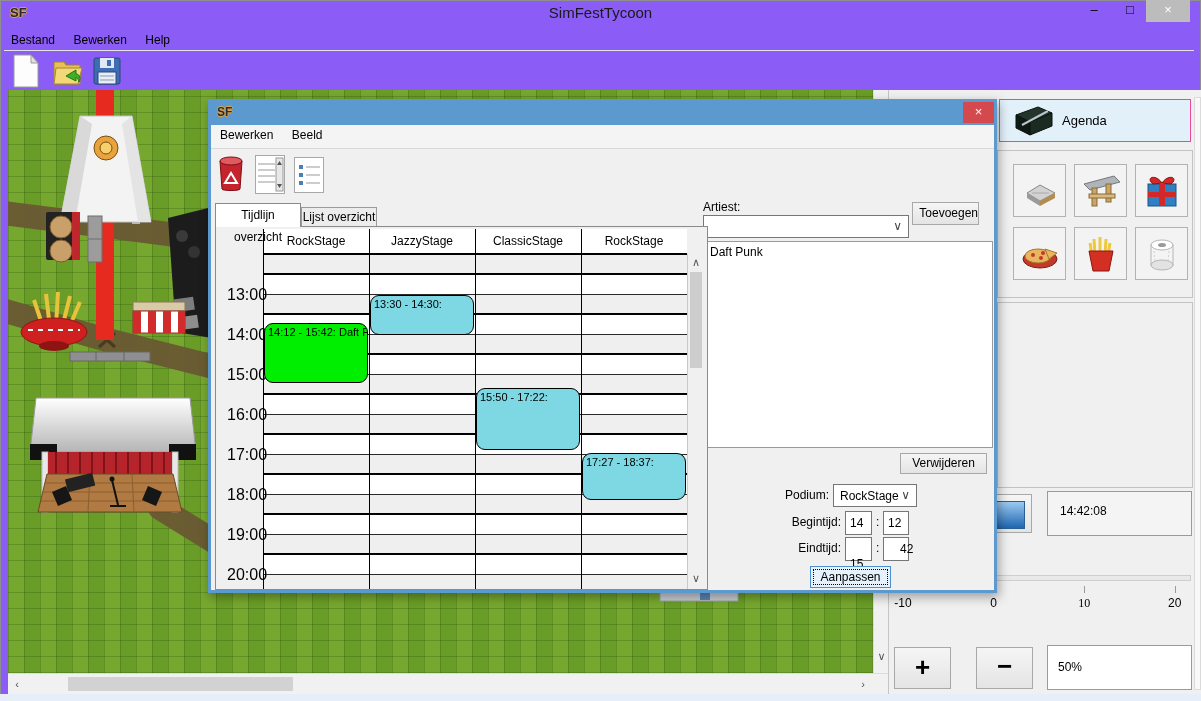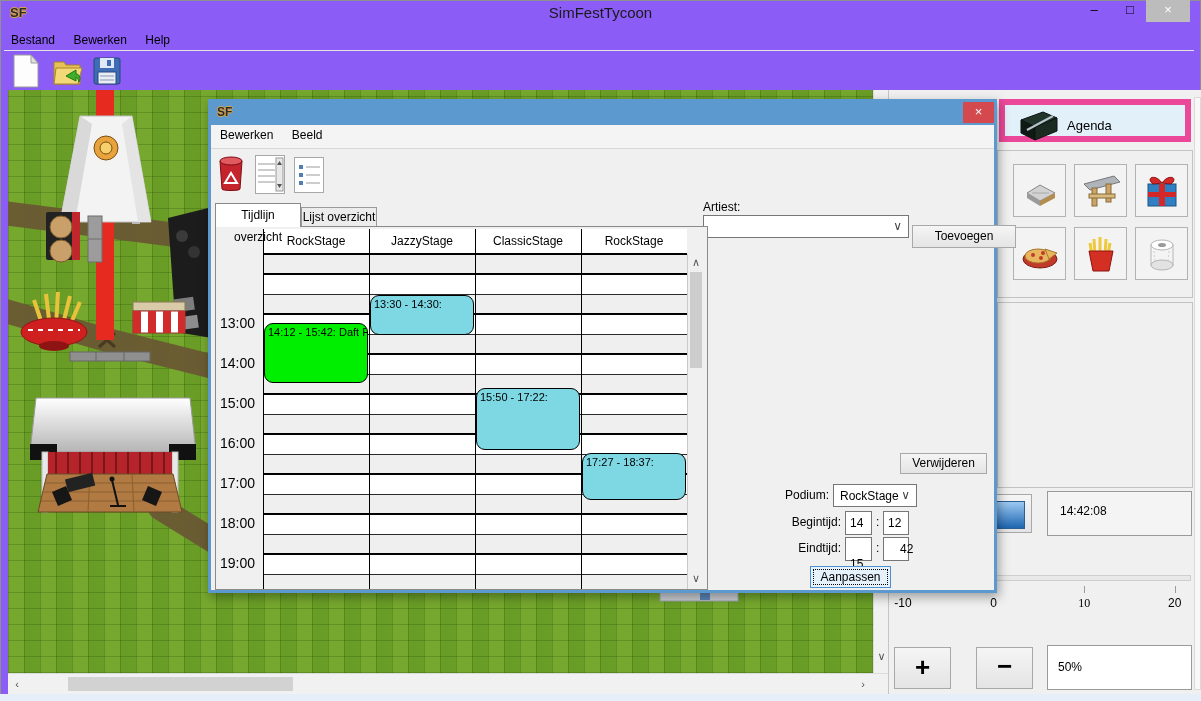--- a/index.html
+++ b/index.html
@@ -10,21 +10,21 @@
   .menu-item{display:inline-block;padding:3px 7px;font-size:12px;cursor:default;}
   .btn{background:linear-gradient(#f5f5f5,#e4e4e4);border:1px solid #a8a8a8;
        font-size:12px;text-align:center;box-sizing:border-box;}
   .gbox{border:1px solid #c3c3c3;box-sizing:border-box;}
   .combo{background:#fff;border:1px solid #767676;box-sizing:border-box;font-size:12px;}
   .combo .arr{position:absolute;right:6px;top:3px;color:#444;font-size:12px;}
   .whitebox{background:#fff;border:1px solid #9a9a9a;box-sizing:border-box;font-size:12px;}
   .hdr-cell{position:absolute;top:2px;height:24px;line-height:24px;text-align:center;
             font-size:12px;background:#fff;}
   .vline{position:absolute;top:2px;width:0;border-left:1px solid #000;}
-  .hour-label{position:absolute;left:4px;width:42px;font-size:14px;margin-top:29px;}
+  .hour-label{position:absolute;left:11px;width:42px;font-size:16px;}
   .grid-row{position:absolute;left:47px;width:424px;height:19px;box-sizing:content-box;}
   .event{position:absolute;border:1px solid #000;border-radius:9px;box-sizing:border-box;
          font-size:11px;padding:2px 3px;white-space:nowrap;overflow:hidden;}
   .scrollbtn{color:#555;font-size:11px;text-align:center;}
   .tick-label{position:absolute;width:40px;text-align:center;font-size:12px;}
   .shop-btn{position:absolute;width:53px;height:53px;background:#f3f3f3;border:1px solid #b2b2b2;
             box-sizing:border-box;display:flex;align-items:center;justify-content:center;}
   .sf-logo{font-weight:bold;font-size:13px;color:#2b2b2b;
            text-shadow:1px 0 #d8a24a,-1px 0 #d8a24a,0 1px #d8a24a,0 -1px #d8a24a;}
   .win-ctl{position:absolute;top:0;height:22px;line-height:20px;text-align:center;font-size:13px;}
@@ -200,21 +200,21 @@
     <div class="abs scrollbtn" style="left:0;top:560px;width:15px;">∨</div>
   </div>
   <div class="abs" style="left:8px;top:673px;width:880px;height:21px;background:#f1f1f1;border-top:1px solid #dcdcdc;box-sizing:border-box;">
     <div class="abs scrollbtn" style="left:2px;top:4px;width:14px;">‹</div>
     <div class="abs" style="left:60px;top:3px;width:225px;height:14px;background:#d2d2d2;"></div>
     <div class="abs scrollbtn" style="left:848px;top:4px;width:14px;">›</div>
   </div>
 
   <div class="abs" style="left:888px;top:90px;width:313px;height:604px;background:#f0f0f0;border-left:1px solid #c5c5c5;box-sizing:border-box;">
 
-    <div class="abs" style="left:110px;top:9px;width:192px;height:43px;background:#e2f0fa;border:6px solid #ec4899;box-sizing:border-box;">
+    <div class="abs" style="left:110px;top:9px;width:192px;height:43px;background:#e2f0fa;border:1px solid #ec4899;box-sizing:border-box;">
       <svg class="abs" style="left:12px;top:5px;" width="44" height="33">
         <polygon points="4,10 26,2 40,8 18,17" fill="#22352b" stroke="#0c130f"></polygon>
         <polygon points="4,10 18,17 18,30 4,23" fill="#101a14" stroke="#0c130f"></polygon>
         <polygon points="40,8 18,17 18,30 40,21" fill="#1b2b22" stroke="#0c130f"></polygon>
         <line x1="10" y1="20" x2="36" y2="6" stroke="#b9c4cc" stroke-width="2"></line>
       </svg>
       <span class="abs" style="left:62px;top:13px;font-size:13px;">Agenda</span>
     </div>
 
     <div class="abs gbox" style="left:108px;top:60px;width:196px;height:148px;">
@@ -412,21 +412,24 @@
         <div class="abs" style="left:2px;top:18px;width:12px;height:96px;background:#cdcdcd;"></div>
         <div class="abs scrollbtn" style="left:0;top:318px;width:16px;">∨</div>
       </div>
     </div>
 
     <div class="abs" style="left:492px;top:98px;font-size:12px;">Artiest:</div>
     <div class="abs combo" style="left:492px;top:113px;width:206px;height:23px;">
       <span style="display:block;padding:4px 6px;"></span>
       <span class="arr">∨</span>
     </div>
-    <div class="abs btn" style="left:701px;top:123px;width:104px;height:23px;line-height:21px;">Toevoegen</div>
+    <div class="abs btn" style="left:701px;top:100px;width:67px;height:23px;line-height:21px;text-align:right;">Toevoegen</div>
+    <div id="artist-list" class="abs whitebox" style="left:492px;top:139px;width:290px;height:207px;">
+        <div style="padding: 3px 6px; font-size: 12px;">Daft Punk</div>
+      </div>
 
     <div class="abs btn" style="left:689px;top:351px;width:87px;height:21px;line-height:19px;">Verwijderen</div>
 
     <div class="abs" style="left:530px;top:386px;width:88px;text-align:right;font-size:12px;">Podium:</div>
     <div class="abs combo" style="left:622px;top:382px;width:84px;height:23px;">
       <span style="display:block;padding:4px 6px;">RockStage</span>
       <span class="arr">∨</span>
     </div>
 
     <div class="abs" style="left:540px;top:413px;width:90px;text-align:right;font-size:12px;">Begintijd:</div>

